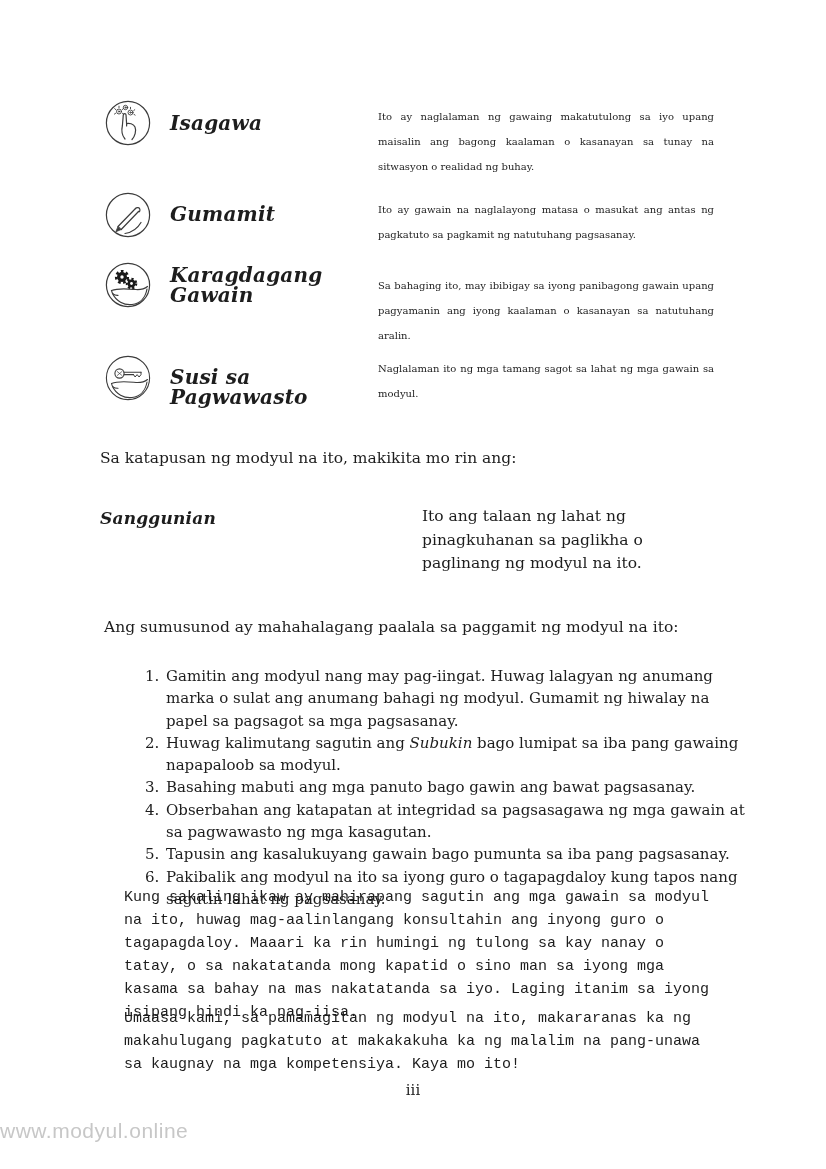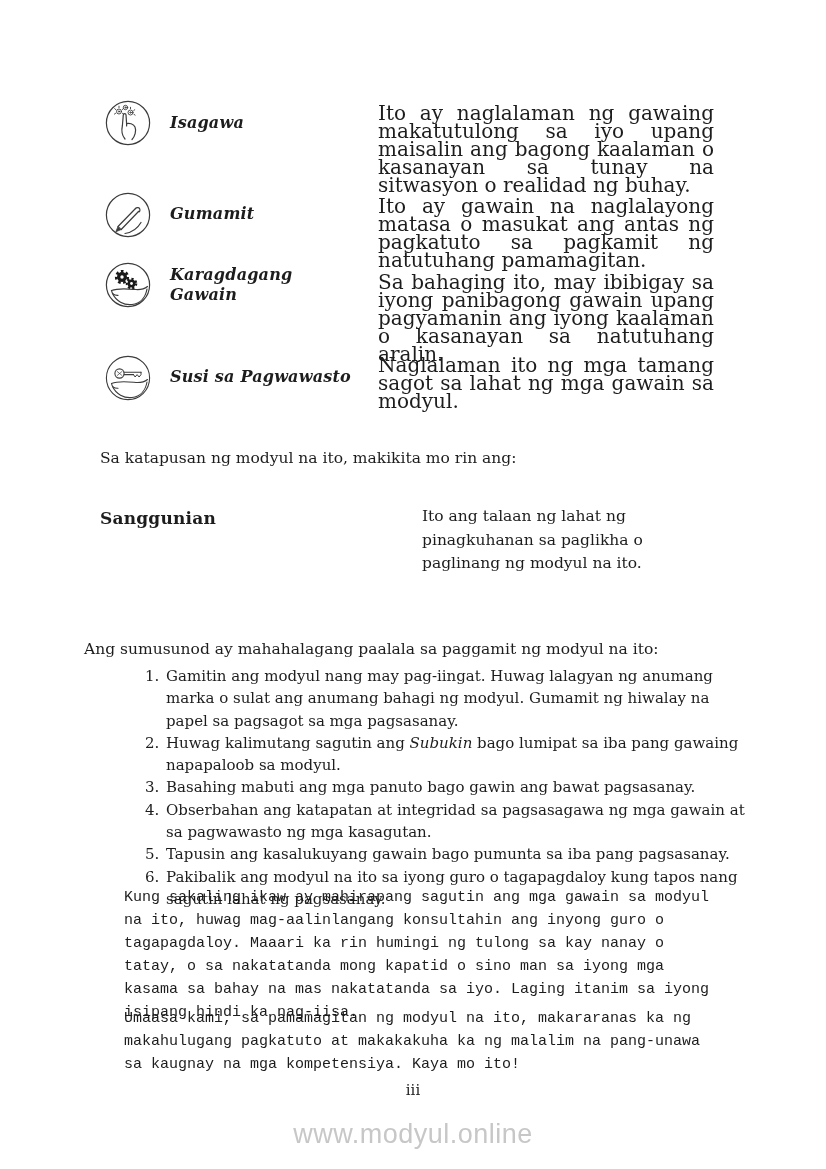--- a/index.html
+++ b/index.html
@@ -12,35 +12,36 @@
     color: #1d1d1d;
     overflow: hidden;
   }
   .abs { position: absolute; }
 
   
   .legend-icon { width: 46px; height: 46px; display: block; }
   .legend-label {
     font-weight: bold;
     font-style: italic;
-    font-size: 16px;
+    font-size: 20px;
     line-height: 20px;
     letter-spacing: 0.2px;
   }
   .legend-desc {
     width: 336px;
-    font-size: 20px;
-    line-height: 18px;
+    font-size: 10px;
+    line-height: 25px;
     text-align: justify;
   }
 
   .body-line { font-size: 15px; }
 
   .sanggunian-label {
     font-weight: bold;
+    font-style: italic;
     font-size: 17px;
     letter-spacing: 0.2px;
   }
   .sanggunian-desc {
     width: 248px;
     font-size: 15.5px;
     line-height: 23.5px;
   }
 
   .reminder-list {
@@ -60,23 +61,23 @@
     font-family: Liberation Mono, monospace;
   }
 
   .page-number {
     left: 0; right: 0;
     text-align: center;
     font-size: 15px;
   }
   .watermark {
     left: 0; right: 0;
-    text-align: center;
+    text-align: left;
     font-family: "Liberation Sans", sans-serif;
-    font-size: 27px;
+    font-size: 21px;
     letter-spacing: 0.5px;
   }
   .ital { font-style: italic; }
 </style>
 </head>
 <body>
 
 <div class="page">
 
   <div class="abs" style="left:105px; top:100px;">
@@ -107,21 +108,21 @@
         <circle cx="23" cy="23" r="21.6"></circle>
         <path d="M13,34.5 L30.5,16.5"></path>
         <path d="M16.2,37.5 L33.5,19.5"></path>
         <path d="M30.5,16.5 C32,14.8 34.8,15.6 34.9,17.5 C35,19 34.4,20.4 33.5,19.5"></path>
         <path d="M13,34.5 L10.8,39.8 L16.2,37.5 Z" fill="#3c3c3c" stroke-width="0.8"></path>
         <path d="M20,41.5 C26.5,40.5 32.5,36.5 36,30.5"></path>
       </g>
     </svg>
   </div>
   <div class="abs legend-label" style="left:170px; top:204px; width:190px;">Gumamit</div>
-  <div class="abs legend-desc" style="left:378px; top:197px;">Ito ay gawain na naglalayong matasa o masukat ang antas ng pagkatuto sa pagkamit ng natutuhang pamamagitan.</div>
+  <div class="abs legend-desc" style="left:378px; top:197px;">Ito ay gawain na naglalayong matasa o masukat ang antas ng pagkatuto sa pagkamit ng natutuhang pagsasanay.</div>
 
   <div class="abs" style="left:105px; top:262px;">
     <svg class="legend-icon" viewBox="0 0 46 46" aria-hidden="true">
       <g fill="none" stroke="#3c3c3c" stroke-width="1.2" stroke-linecap="round" stroke-linejoin="round">
         <circle cx="23" cy="23" r="21.6"></circle>
         <path d="M6.5,28.5 C14,25.5 25,27 31,27.5 C36,27.8 40,26.5 42.5,24.5"></path>
         <path d="M7.5,31.5 C11,39 19,43.5 27,42.5 C35,41.5 40.5,35.5 42,27"></path>
         <path d="M6.5,28.5 C7,31.5 9.5,33.5 13,33.3"></path>
       </g>
       <g>
@@ -153,21 +154,21 @@
     </svg>
   </div>
   <div class="abs legend-label" style="left:170px; top:367px; width:220px;">Susi sa Pagwawasto</div>
   <div class="abs legend-desc" style="left:378px; top:356px;">Naglalaman ito ng mga tamang sagot sa lahat ng mga gawain sa modyul.</div>
 
   <div class="abs body-line" style="left:100px; top:449px; font-size:15.5px;">Sa katapusan ng modyul na ito, makikita mo rin ang:</div>
 
   <div class="abs sanggunian-label" style="left:100px; top:508px;">Sanggunian</div>
   <div class="abs sanggunian-desc" style="left:422px; top:505px;">Ito ang talaan ng lahat ng pinagkuhanan sa paglikha o paglinang ng modyul na ito.</div>
 
-  <div class="abs body-line" style="left:84px; top:618px; font-size:15.5px;margin-top:22px;">Ang sumusunod ay mahahalagang paalala sa paggamit ng modyul na ito:</div>
+  <div class="abs body-line" style="left:104px; top:618px; font-size:15.5px;">Ang sumusunod ay mahahalagang paalala sa paggamit ng modyul na ito:</div>
 
   <ol class="abs reminder-list" style="left:124px; top:649px;">
     <li><span>Gamitin ang modyul nang may pag-iingat. Huwag lalagyan ng anumang marka o sulat ang anumang bahagi ng modyul. Gumamit ng hiwalay na papel sa pagsagot sa mga pagsasanay.</span><span class="ital"></span><span></span></li>
     <li><span>Huwag kalimutang sagutin ang </span><span class="ital">Subukin</span><span> bago lumipat sa iba pang gawaing napapaloob sa modyul.</span></li>
     <li><span>Basahing mabuti ang mga panuto bago gawin ang bawat pagsasanay.</span><span class="ital"></span><span></span></li>
     <li><span>Obserbahan ang katapatan at integridad sa pagsasagawa ng mga gawain at sa pagwawasto ng mga kasagutan.</span><span class="ital"></span><span></span></li>
     <li><span>Tapusin ang kasalukuyang gawain bago pumunta sa iba pang pagsasanay.</span><span class="ital"></span><span></span></li>
     <li><span>Pakibalik ang modyul na ito sa iyong guro o tagapagdaloy kung tapos nang sagutin lahat ng pagsasanay.</span><span class="ital"></span><span></span></li>
   </ol>
 

